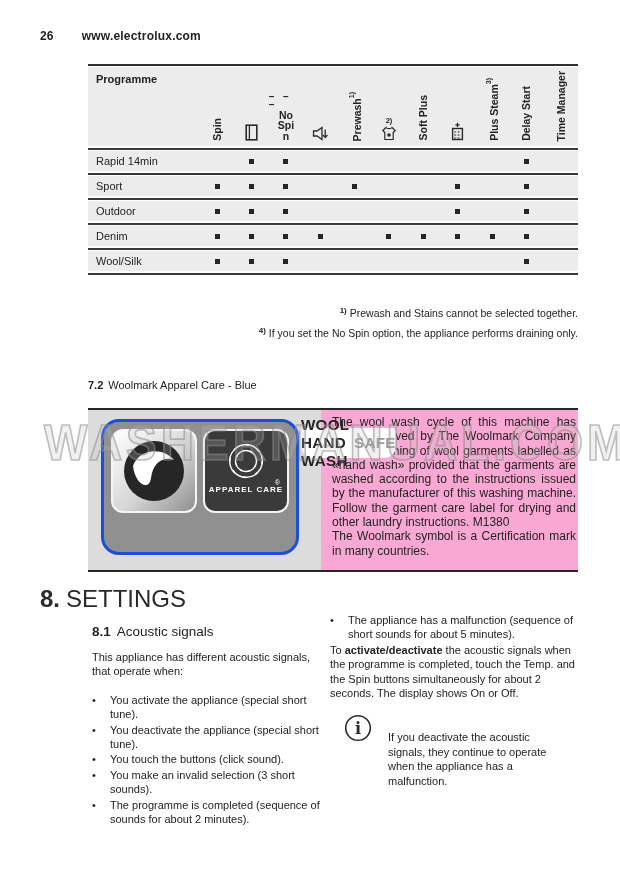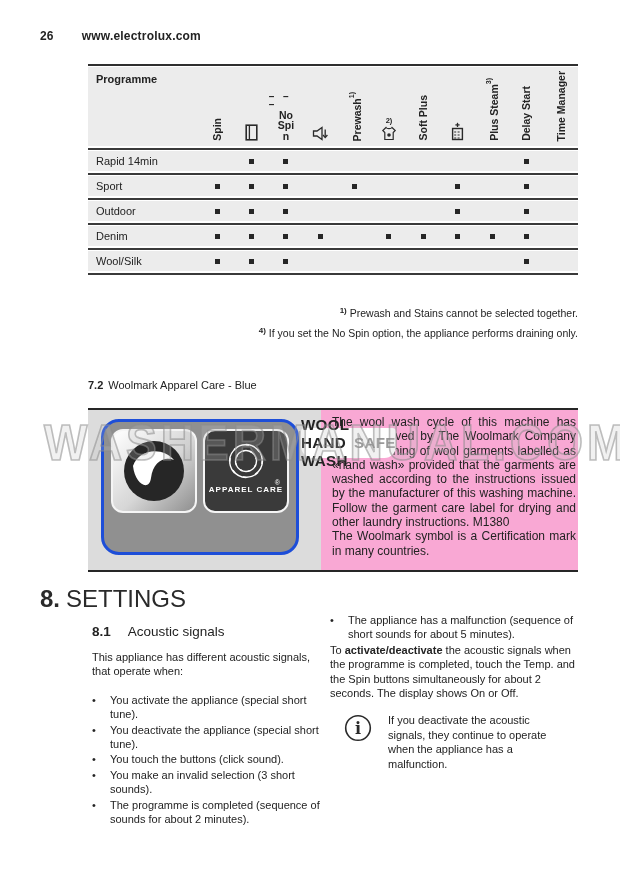--- a/index.html
+++ b/index.html
@@ -71,32 +71,32 @@
   
   #wm { left:44px; top:414px; width:552px; height:60px; z-index:6; pointer-events:none;
     font-size:46px; font-weight:bold; letter-spacing:4px; white-space:nowrap;
     color:rgba(190,190,190,0.22); -webkit-text-stroke:1.6px rgba(140,140,140,0.55);
     transform:scaleY(1.08); transform-origin:top left; }
 
   
   #h8 { left:40px; top:585px; font-size:24px; color:#2a2a2a; }
   #h8 b { margin-right:6px; }
   #h81 { left:92px; top:624px; font-size:13.5px; }
-  #h81 b { margin-right:17px; }
+  #h81 b { margin-right:6px; }
 
   .coltext { font-size:11px; line-height:14.4px; }
   #leftcol  { left:92px;  top:650px; width:231px; }
   #rightcol { left:330px; top:612px; width:248px; }
   .bullet { display:flex; margin-top:1px; }
   .bmark { width:18px; flex:none; }
   .btext { flex:1; }
   #leftcol .intro { margin-bottom:14px; }
   #acpara { margin-top:1px; }
   #note { display:flex; gap:15px; margin-top:13px; padding-left:13px; }
-  #note .ntext { width:182px; }
+  #note .ntext { width:182px;margin-top:17px; }
 </style>
 </head>
 <body>
 
 <div class="abs" id="pagehead">
   <span>26</span><span class="site">www.electrolux.com</span>
 </div>
 
 <div class="abs" id="ptable">
   <div class="tline"></div>

